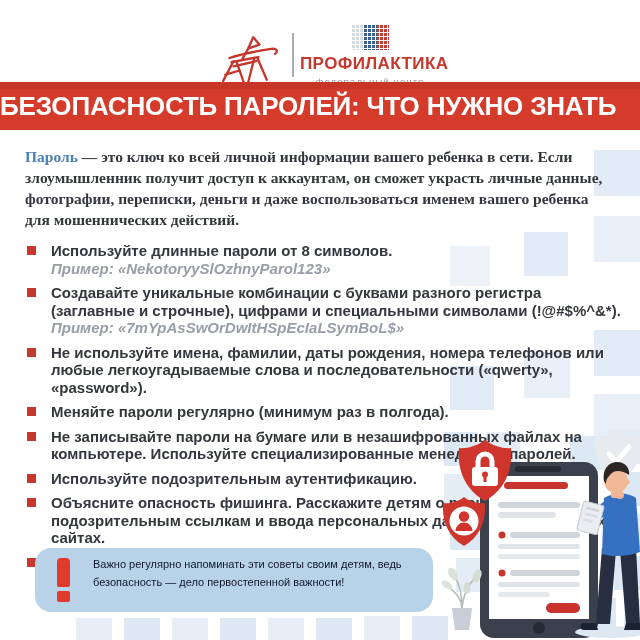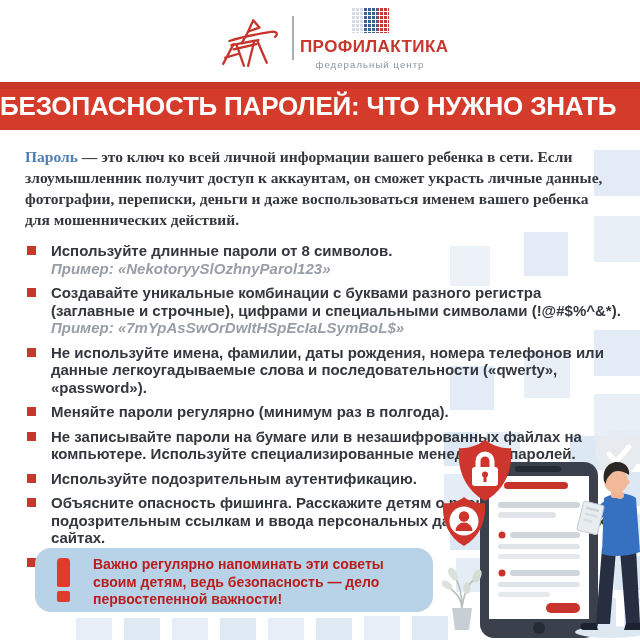--- a/index.html
+++ b/index.html
@@ -3,21 +3,21 @@
 <meta charset="utf-8">
 <style>
   html,body{margin:0;padding:0;}
   body{font-family:"Liberation Sans", sans-serif; background:#888;}
   .page{position:relative;width:640px;height:640px;background:#ffffff;overflow:hidden;margin:0 auto;}
 
   
   .bg-sq{position:absolute;}
 
   
-  .header{position:absolute;left:0;top:0;width:640px;height:82px;background:#fff;z-index:3;text-decoration:underline;}
+  .header{position:absolute;left:0;top:17px;width:640px;height:82px;background:#fff;z-index:3;text-decoration:underline;}
   .chair-logo{position:absolute;left:212px;top:12px;}
   .logo-divider{position:absolute;left:292px;top:16px;width:2px;height:44px;background:#a9aeb5;}
   .brand-block{position:absolute;left:300px;top:8px;width:140px;text-align:center;}
   .mosaic{width:37px;height:25px;margin:0 auto 4px auto;
     background:
       repeating-linear-gradient(to right, rgba(255,255,255,0) 0 3px, #fff 3px 4px),
       repeating-linear-gradient(to bottom, rgba(255,255,255,0) 0 3px, #fff 3px 4px),
       linear-gradient(to right, #d6dce1 0 12px, #3d5f8f 12px 25px, #c23a33 25px 37px);}
   .brand-name{color:#c6382e;font-weight:bold;font-size:17px;letter-spacing:.4px;}
   .brand-sub{color:#8b94a3;font-size:9.5px;letter-spacing:1.1px;margin-top:2px;}
@@ -35,21 +35,21 @@
 
   ul.tips{list-style:none;margin:0;padding:0;font-weight:bold;}
   ul.tips li{position:relative;padding-left:26px;margin-bottom:7px;font-size:15px;line-height:17.5px;color:#34373d;max-width:585px;}
   ul.tips li .bullet{position:absolute;left:2px;top:4px;width:9px;height:9px;background:#c5382b;}
   .tip-example{display:block;font-style:italic;color:#989da6;margin-top:0;}
   .mw555{max-width:555px;} .mw575{max-width:575px;} .mw510{max-width:510px;} .mw400{max-width:400px;}
 
   
   .note{position:absolute;left:35px;top:548px;width:398px;height:64px;background:#b8d3e8;border-radius:16px;z-index:2;
     box-sizing:border-box;padding:8px 12px 0 58px;}
-  .note-text{margin:0;color:#b91c1c;font-weight:bold;font-size:14px;line-height:17.5px;}
+  .note-text{margin:0;color:#0f172a;font-weight:normal;font-size:11px;line-height:17.5px;}
   .excl{position:absolute;left:22px;top:10px;width:13px;}
   .excl .bar{width:13px;height:29px;background:#e23a2b;border-radius:4px 4px 2px 2px;}
   .excl .dot{width:13px;height:11px;background:#e23a2b;border-radius:2px;margin-top:4px;}
 
   
   .illu{position:absolute;right:0;bottom:0;z-index:2;}
 </style>
 </head>
 <body>
 
@@ -122,21 +122,21 @@
         <span class="tip-text">Используйте длинные пароли от 8 символов.</span>
         <span class="tip-example">Пример: «NekotoryySlOzhnyParol123»</span>
       </li>
       <li class="mw555">
         <span class="bullet"></span>
         <span class="tip-text">Создавайте уникальные комбинации с буквами разного регистра (заглавные и строчные), цифрами и специальными символами (!@#$%^&amp;*).</span>
         <span class="tip-example">Пример: «7mYpAsSwOrDwItHSpEcIaLSymBoL$»</span>
       </li>
       <li class="mw575">
         <span class="bullet"></span>
-        <span class="tip-text">Не используйте имена, фамилии, даты рождения, номера телефонов или данные легкоугадываемые слова и последовательности («qwerty», «password»).</span>
+        <span class="tip-text">Не используйте имена, фамилии, даты рождения, номера телефонов или любые легкоугадываемые слова и последовательности («qwerty», «password»).</span>
       </li>
       <li>
         <span class="bullet"></span>
         <span class="tip-text">Меняйте пароли регулярно (минимум раз в полгода).</span>
       </li>
       <li class="mw510">
         <span class="bullet"></span>
         <span class="tip-text">Не записывайте пароли на бумаге или в незашифрованных файлах на компьютере. Используйте специализированные менеджеры паролей.</span>
       </li>
       <li>

